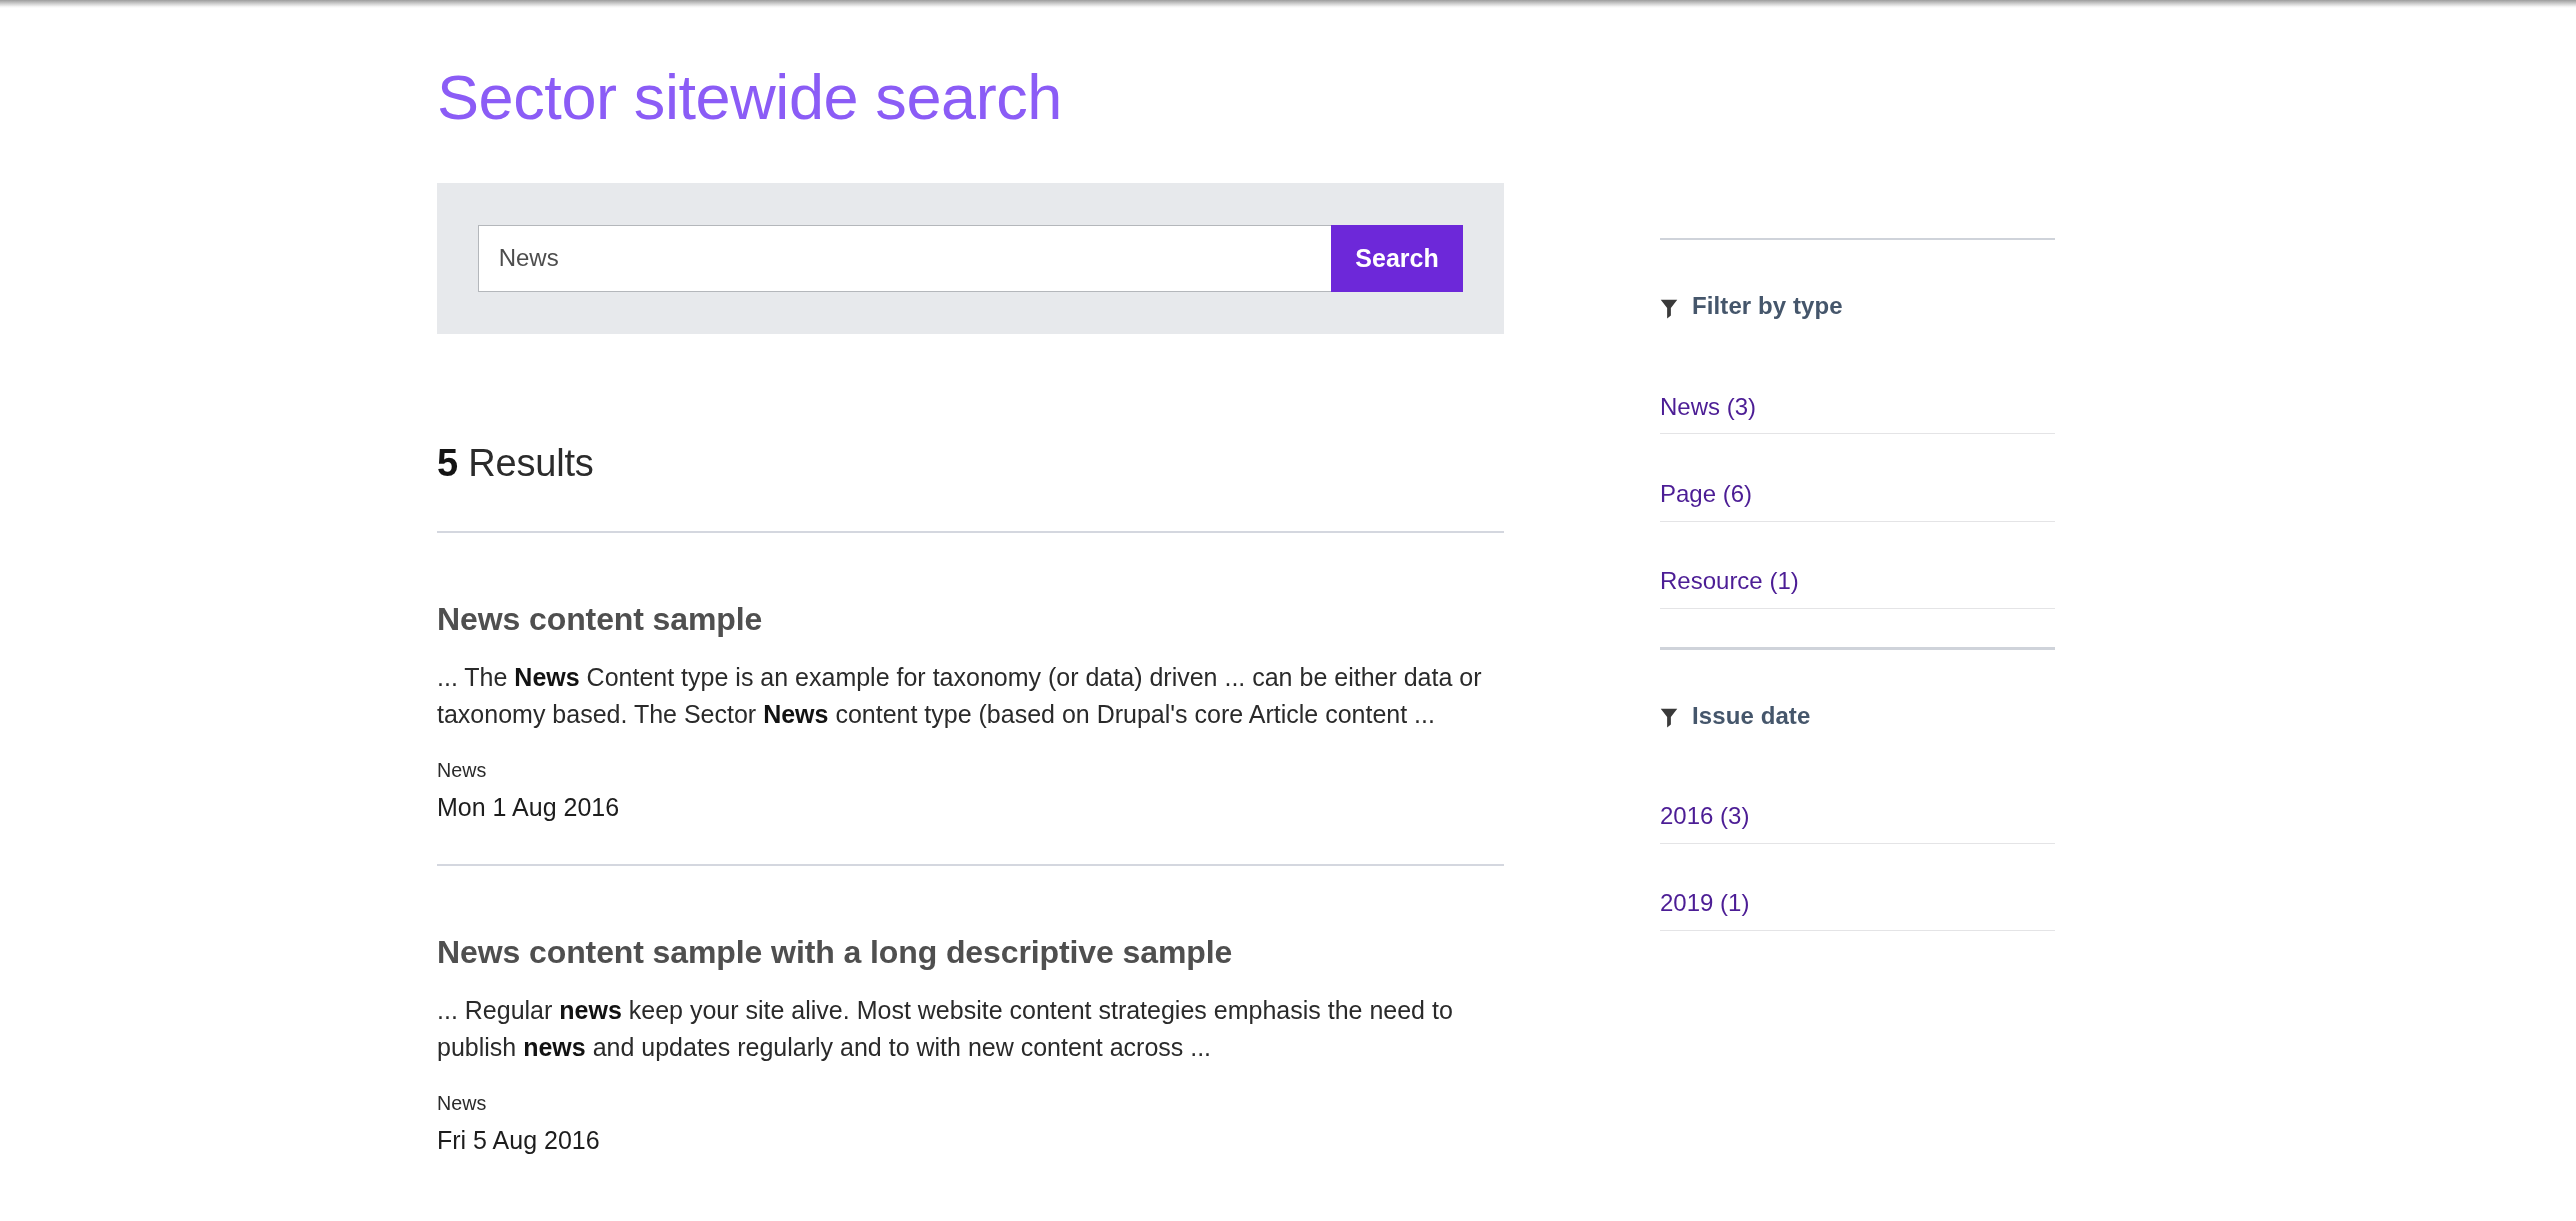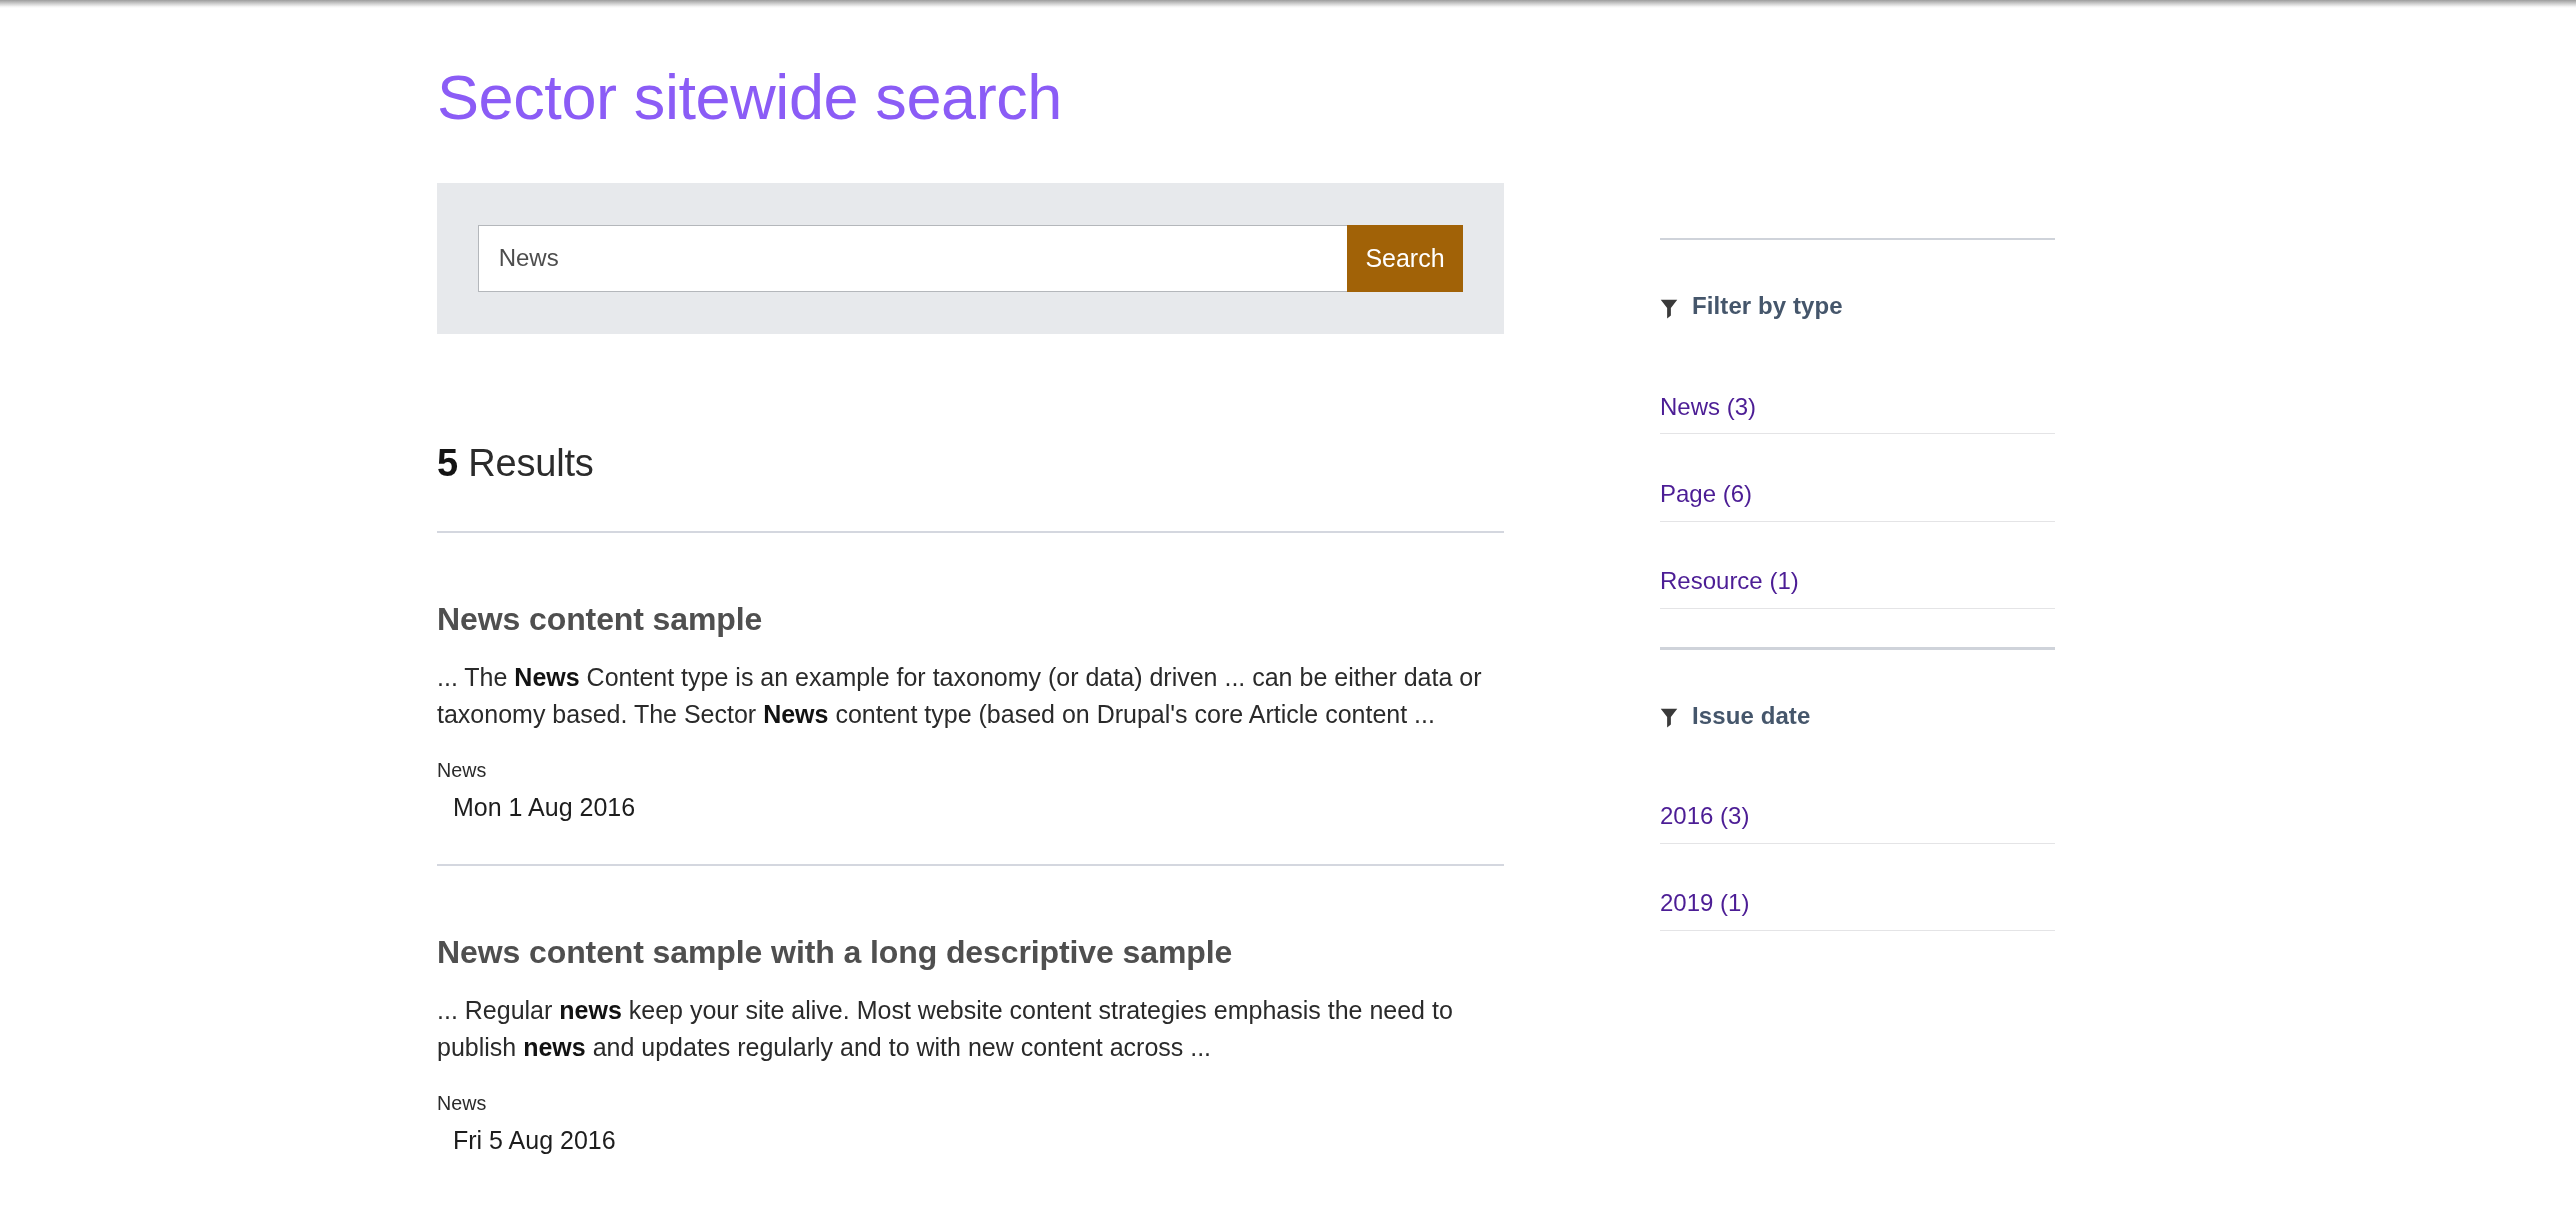--- a/index.html
+++ b/index.html
@@ -75,28 +75,28 @@
     background: #ffffff;
     font-family: "Liberation Sans", sans-serif;
     font-size: 24px;
     color: #4d4d4d;
     padding: 0 19.7px;
     outline: none;
   }
   #search-input::placeholder { color: #8b8b8b; }
   #search-submit {
     flex: 0 0 auto;
-    width: 116px;
+    width: 132px;
     height: 67px;
     border: none;
-    background: #a16207;
+    background: #6d28d9;
     color: #ffffff;
     font-family: "Liberation Sans", sans-serif;
     font-size: 25px;
-    font-weight: 400;
+    font-weight: 700;
     cursor: pointer;
   }
 
   
   #results-count {
     margin: 0;
     padding-top: 108px;
     font-size: 38px;
     font-weight: 400;
     color: #2b2b2b;
@@ -128,21 +128,20 @@
   }
   .result-snippet b { font-weight: 700; color: #121212; }
   .result-type {
     font-size: 19.7px;
     color: #2b2b2b;
     margin-bottom: 11.2px;
   }
   .result-date {
     font-size: 25px;
     color: #1d1d1d;
-    margin-left: 16px;
   }
 
   
   #sidebar {
     position: absolute;
     left: 1660px;
     top: 0;
     width: 395px;
   }
   .facet-block { margin-bottom: 25px; }

